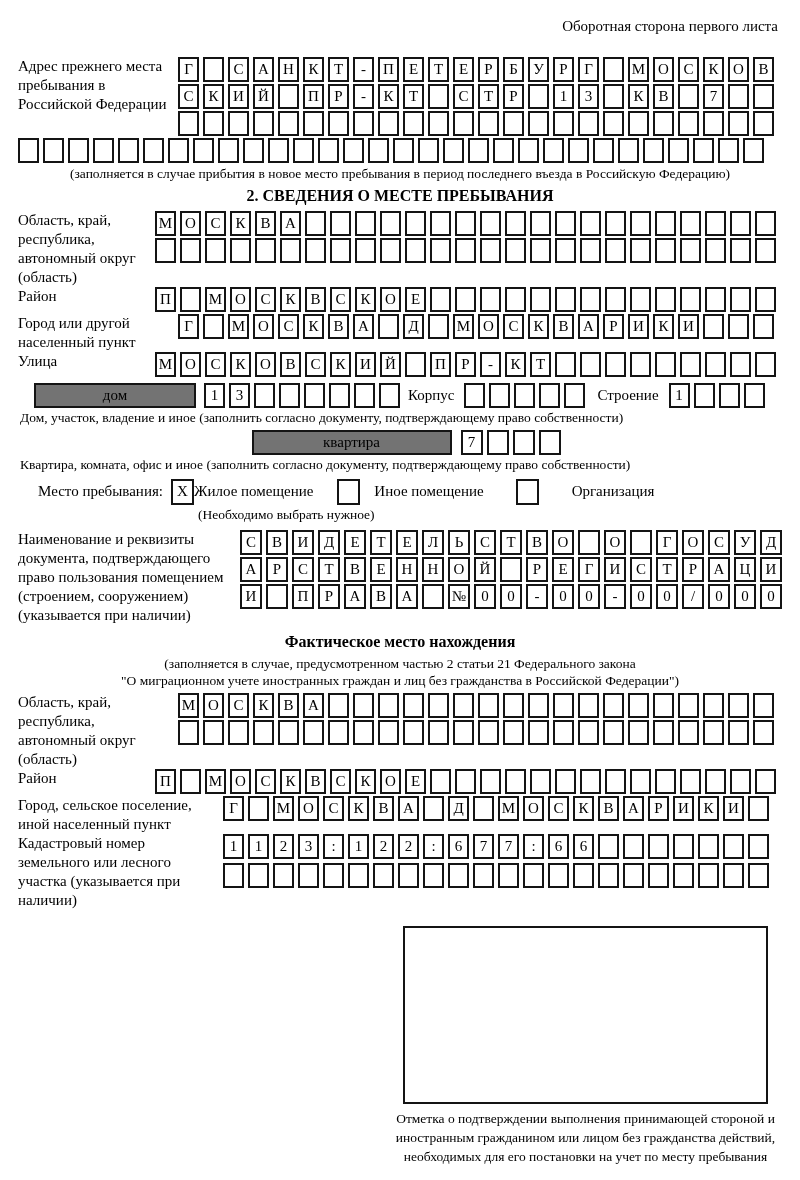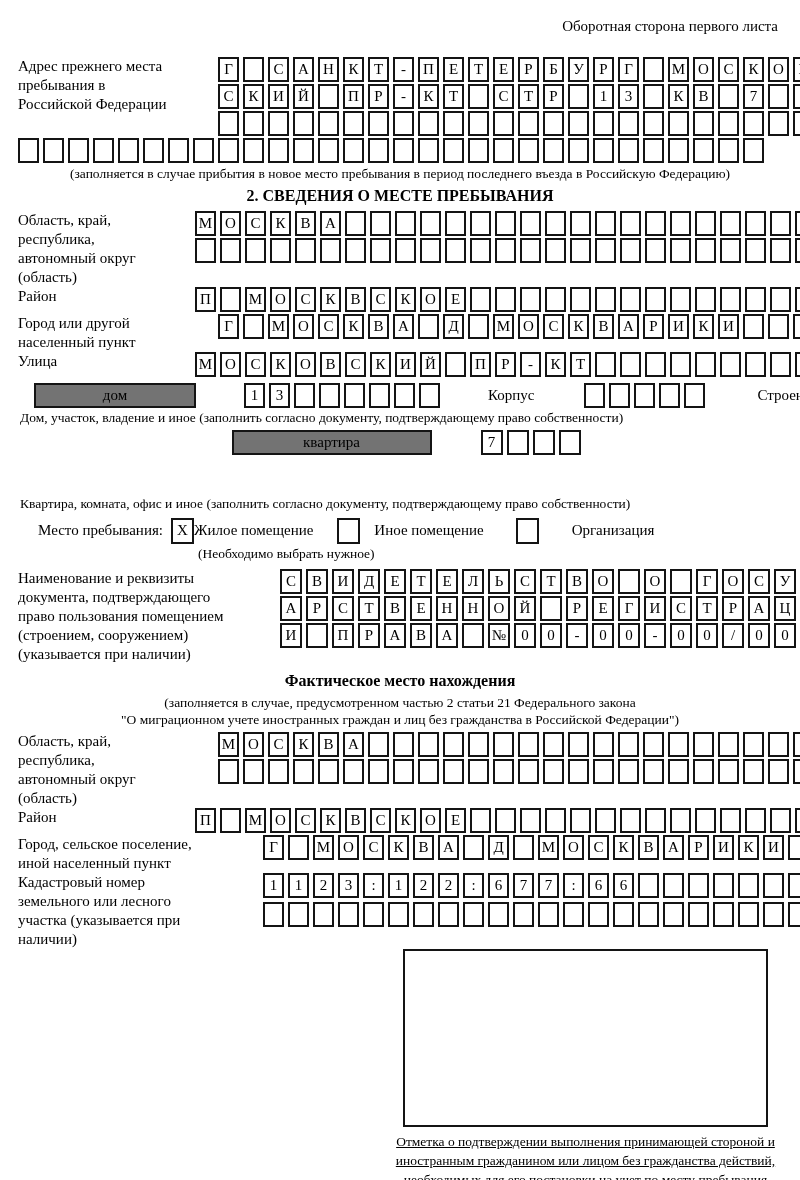--- a/index.html
+++ b/index.html
@@ -1,36 +1,36 @@
 <!DOCTYPE html>
 <html><head>
 <meta charset="utf-8">
 <style>
   html,body{margin:0;padding:0;background:#fff;}
   body{width:800px;height:1180px;font-family:"Liberation Serif","DejaVu Serif",serif;color:#000;overflow:hidden;}
   .page{padding:10px 18px 0 18px;box-sizing:border-box;}
   .hdr{ text-align:right;font-size:15px;margin:8px 4px 0 0;}
   .sect-title{text-align:center;font-weight:bold;font-size:16px;margin-top:5px;}
   .center-note{text-align:center;font-size:13.5px;line-height:17px;}
-  .group{display:flex;align-items:flex-start;gap:40px;}
+  .group{display:flex;align-items:flex-start;}
   .flabel{font-size:15px;line-height:19px;flex:none;box-sizing:border-box;padding-right:8px;}
   .rows{display:flex;flex-direction:column;}
   .cellrow{display:flex;margin-bottom:2px;height:25px;}
   .cell{flex:none;width:21px;height:25px;box-sizing:border-box;border:2px solid #141414;margin-right:4px;
         display:flex;align-items:center;justify-content:center;font-size:15px;background:#fff;}
   .wide .cell{width:22px;}
   .inline-label{font-size:15px;line-height:25px;white-space:nowrap;}
   .bigbox-label{box-sizing:border-box;border:2px solid #141414;height:25px;display:flex;align-items:center;
         justify-content:center;font-size:15px;flex:none;background:#737373;}
   .chk{flex:none;width:23px;height:26px;box-sizing:border-box;border:2px solid #141414;display:flex;
         align-items:center;justify-content:center;font-size:15px;background:#fff;}
   .stayrow{display:flex;align-items:center;margin-left:20px;margin-top:4px;height:27px;}
   .w160{width:160px;} .w137{width:137px;} .w222{width:222px;} .w205{width:205px;}
   .mt4{margin-top:4px;} .mt6{margin-top:6px;} .mt8{margin-top:8px;} .mt3{margin-top:3px;} .mt22{margin-top:22px;}
-  .confirm-wrap{width:385px;margin-left:auto;margin-right:4px;margin-top:0;text-decoration:underline;}
+  .confirm-wrap{width:385px;margin-left:auto;margin-right:4px;margin-top:16px;}
   .confirm-box{width:365px;height:178px;box-sizing:border-box;border:2px solid #141414;margin:0 auto;}
   .confirm-caption{font-size:13.5px;line-height:19px;text-align:center;margin-top:5px;}
 </style>
 </head>
 <body>
 
 <div class="page">
 
   <div class="hdr">Оборотная сторона первого листа</div>
 
@@ -337,21 +337,21 @@
 
   <div class="group mt3 wide" style="margin-left:16px;align-items:center;justify-content:center;">
     <div class="bigbox-label" style="width:200px;">квартира</div>
     <div class="cellrow" style="margin:0 0 0 9px;">
         <span class="cell">7</span>
         <span class="cell"></span>
         <span class="cell"></span>
         <span class="cell"></span>
       </div>
   </div>
-  <div class="flabel" style="width:auto;margin-left:2px;font-size:13.5px;margin-top:39px;">Квартира, комната, офис и иное (заполнить согласно документу, подтверждающему право собственности)</div>
+  <div class="flabel" style="width:auto;margin-left:2px;font-size:13.5px;">Квартира, комната, офис и иное (заполнить согласно документу, подтверждающему право собственности)</div>
 
   <div class="stayrow">
     <span class="inline-label">Место пребывания:</span>
     <span class="chk" style="margin-left:8px;">X</span>
     <span class="inline-label" style="">Жилое помещение</span>
     <span class="chk" style="margin-left:24px;"></span>
     <span class="inline-label" style="margin-left:14px;">Иное помещение</span>
     <span class="chk" style="margin-left:32px;"></span>
     <span class="inline-label" style="margin-left:33px;">Организация</span>
   </div>

